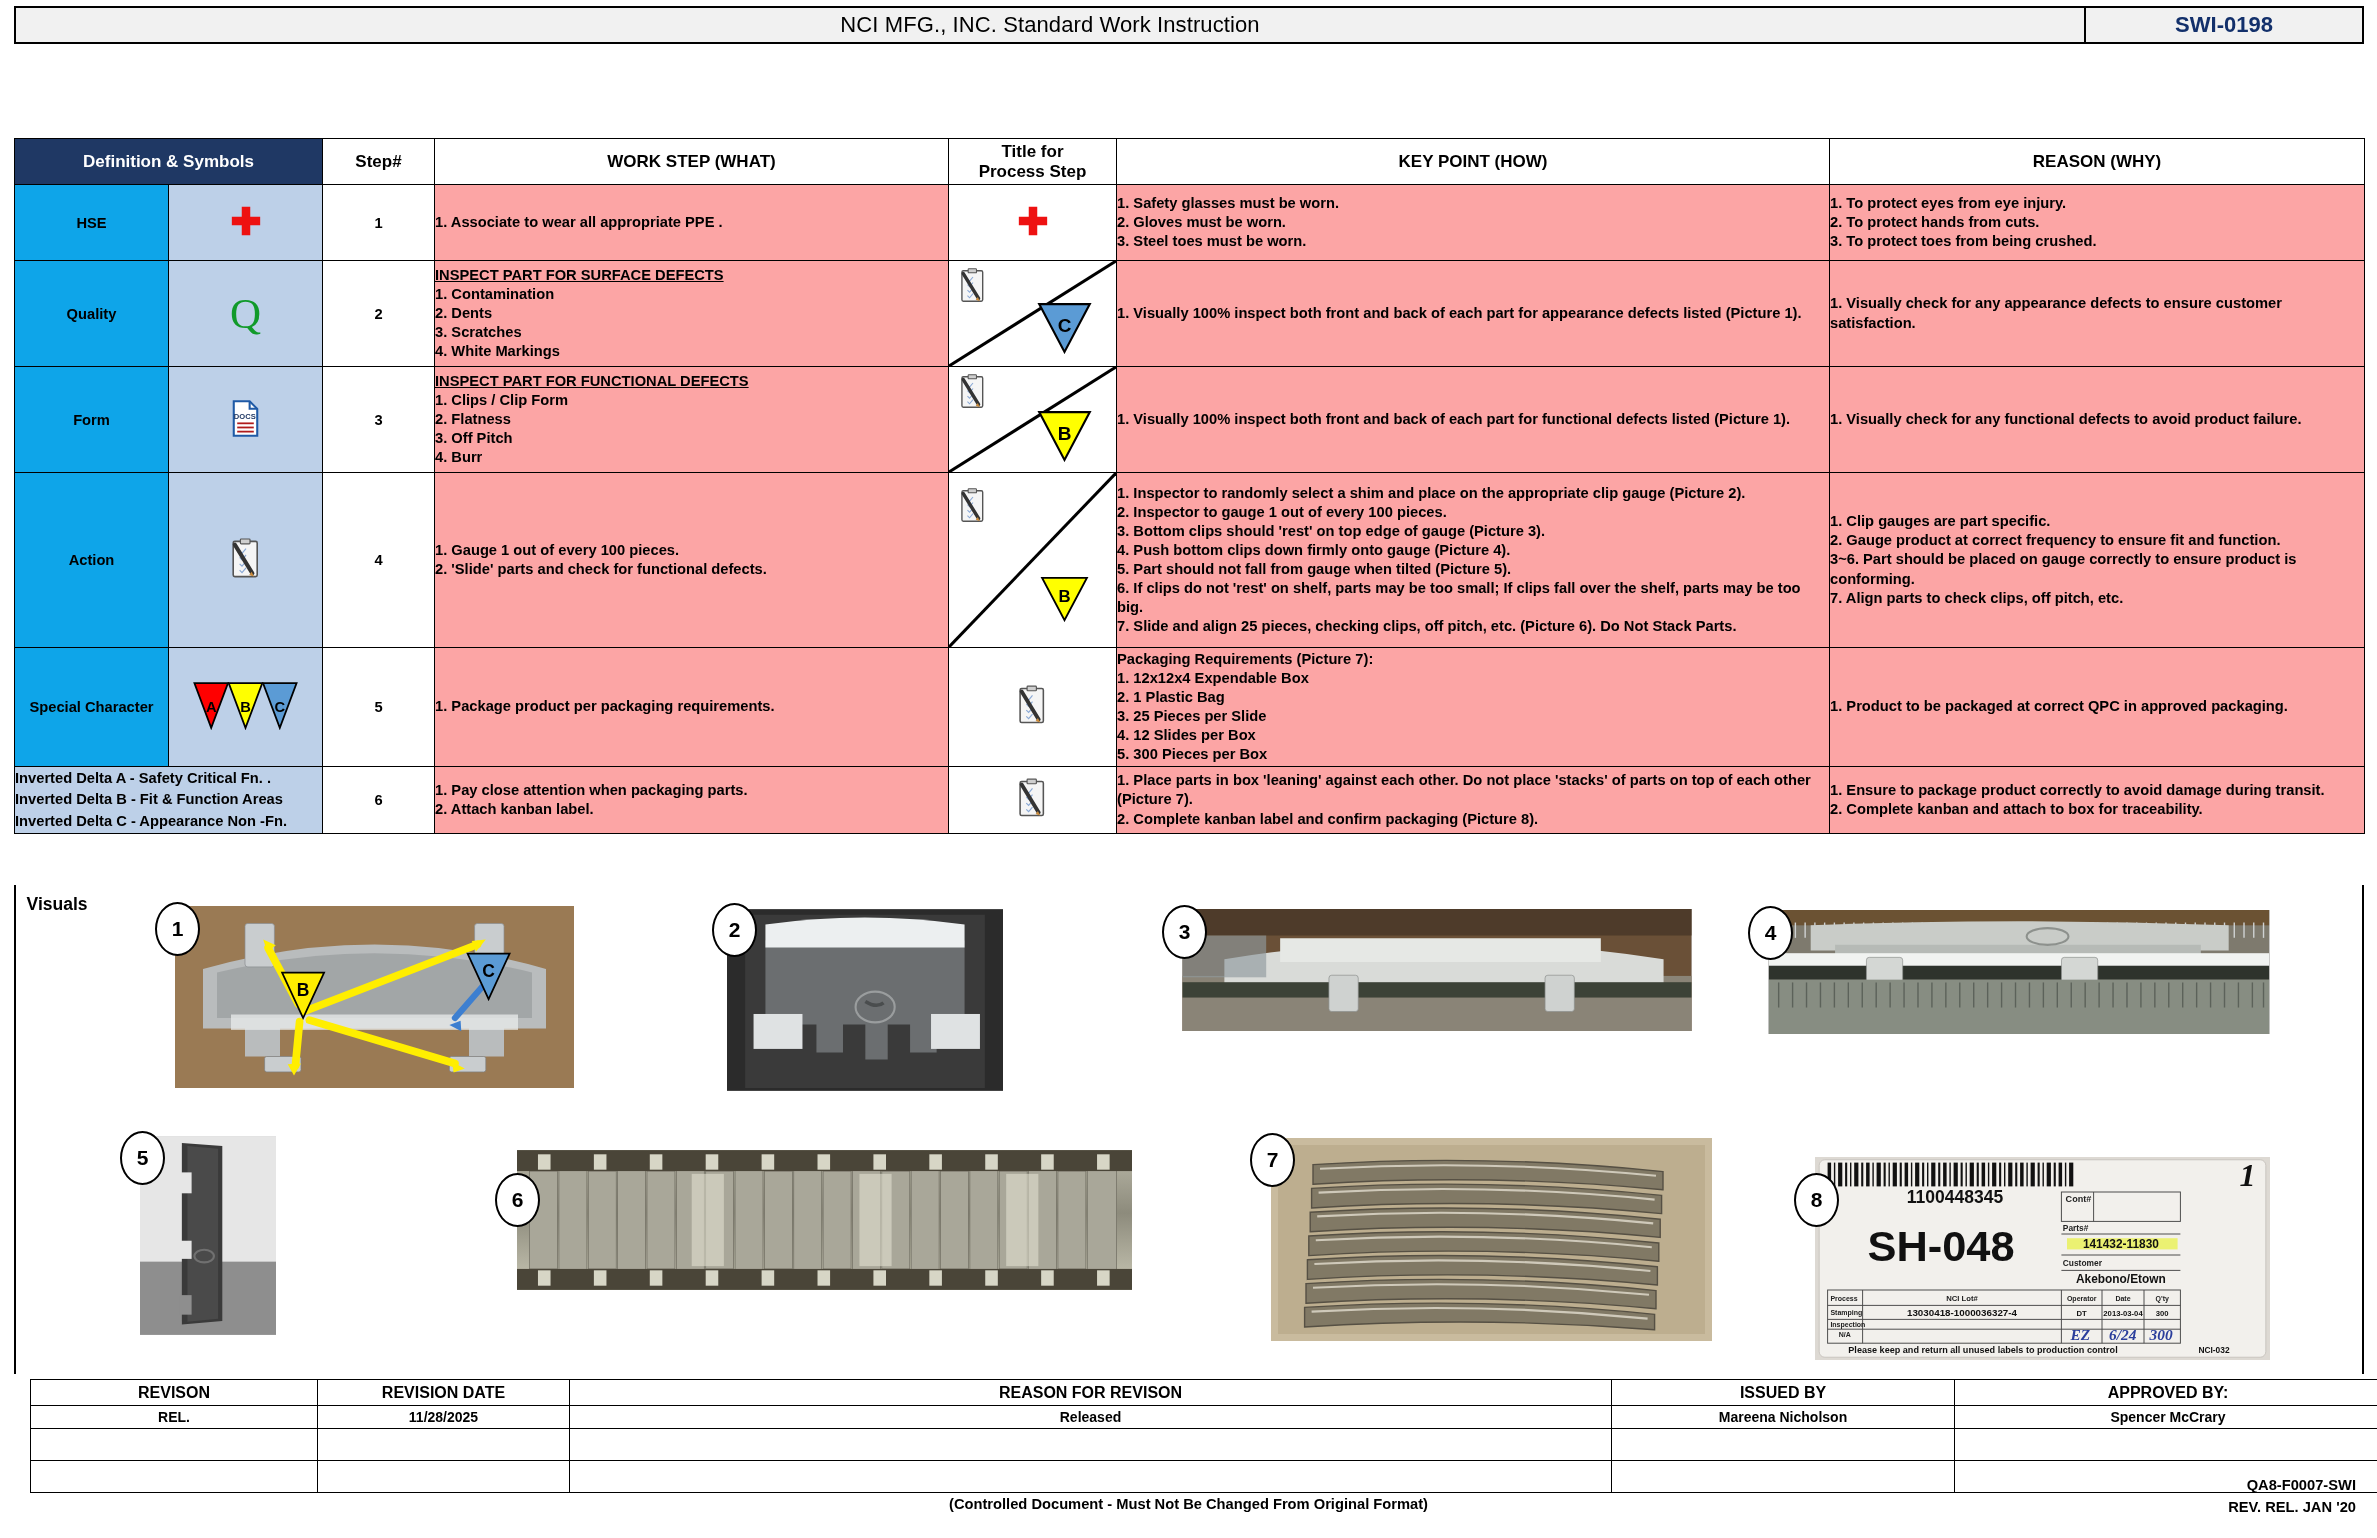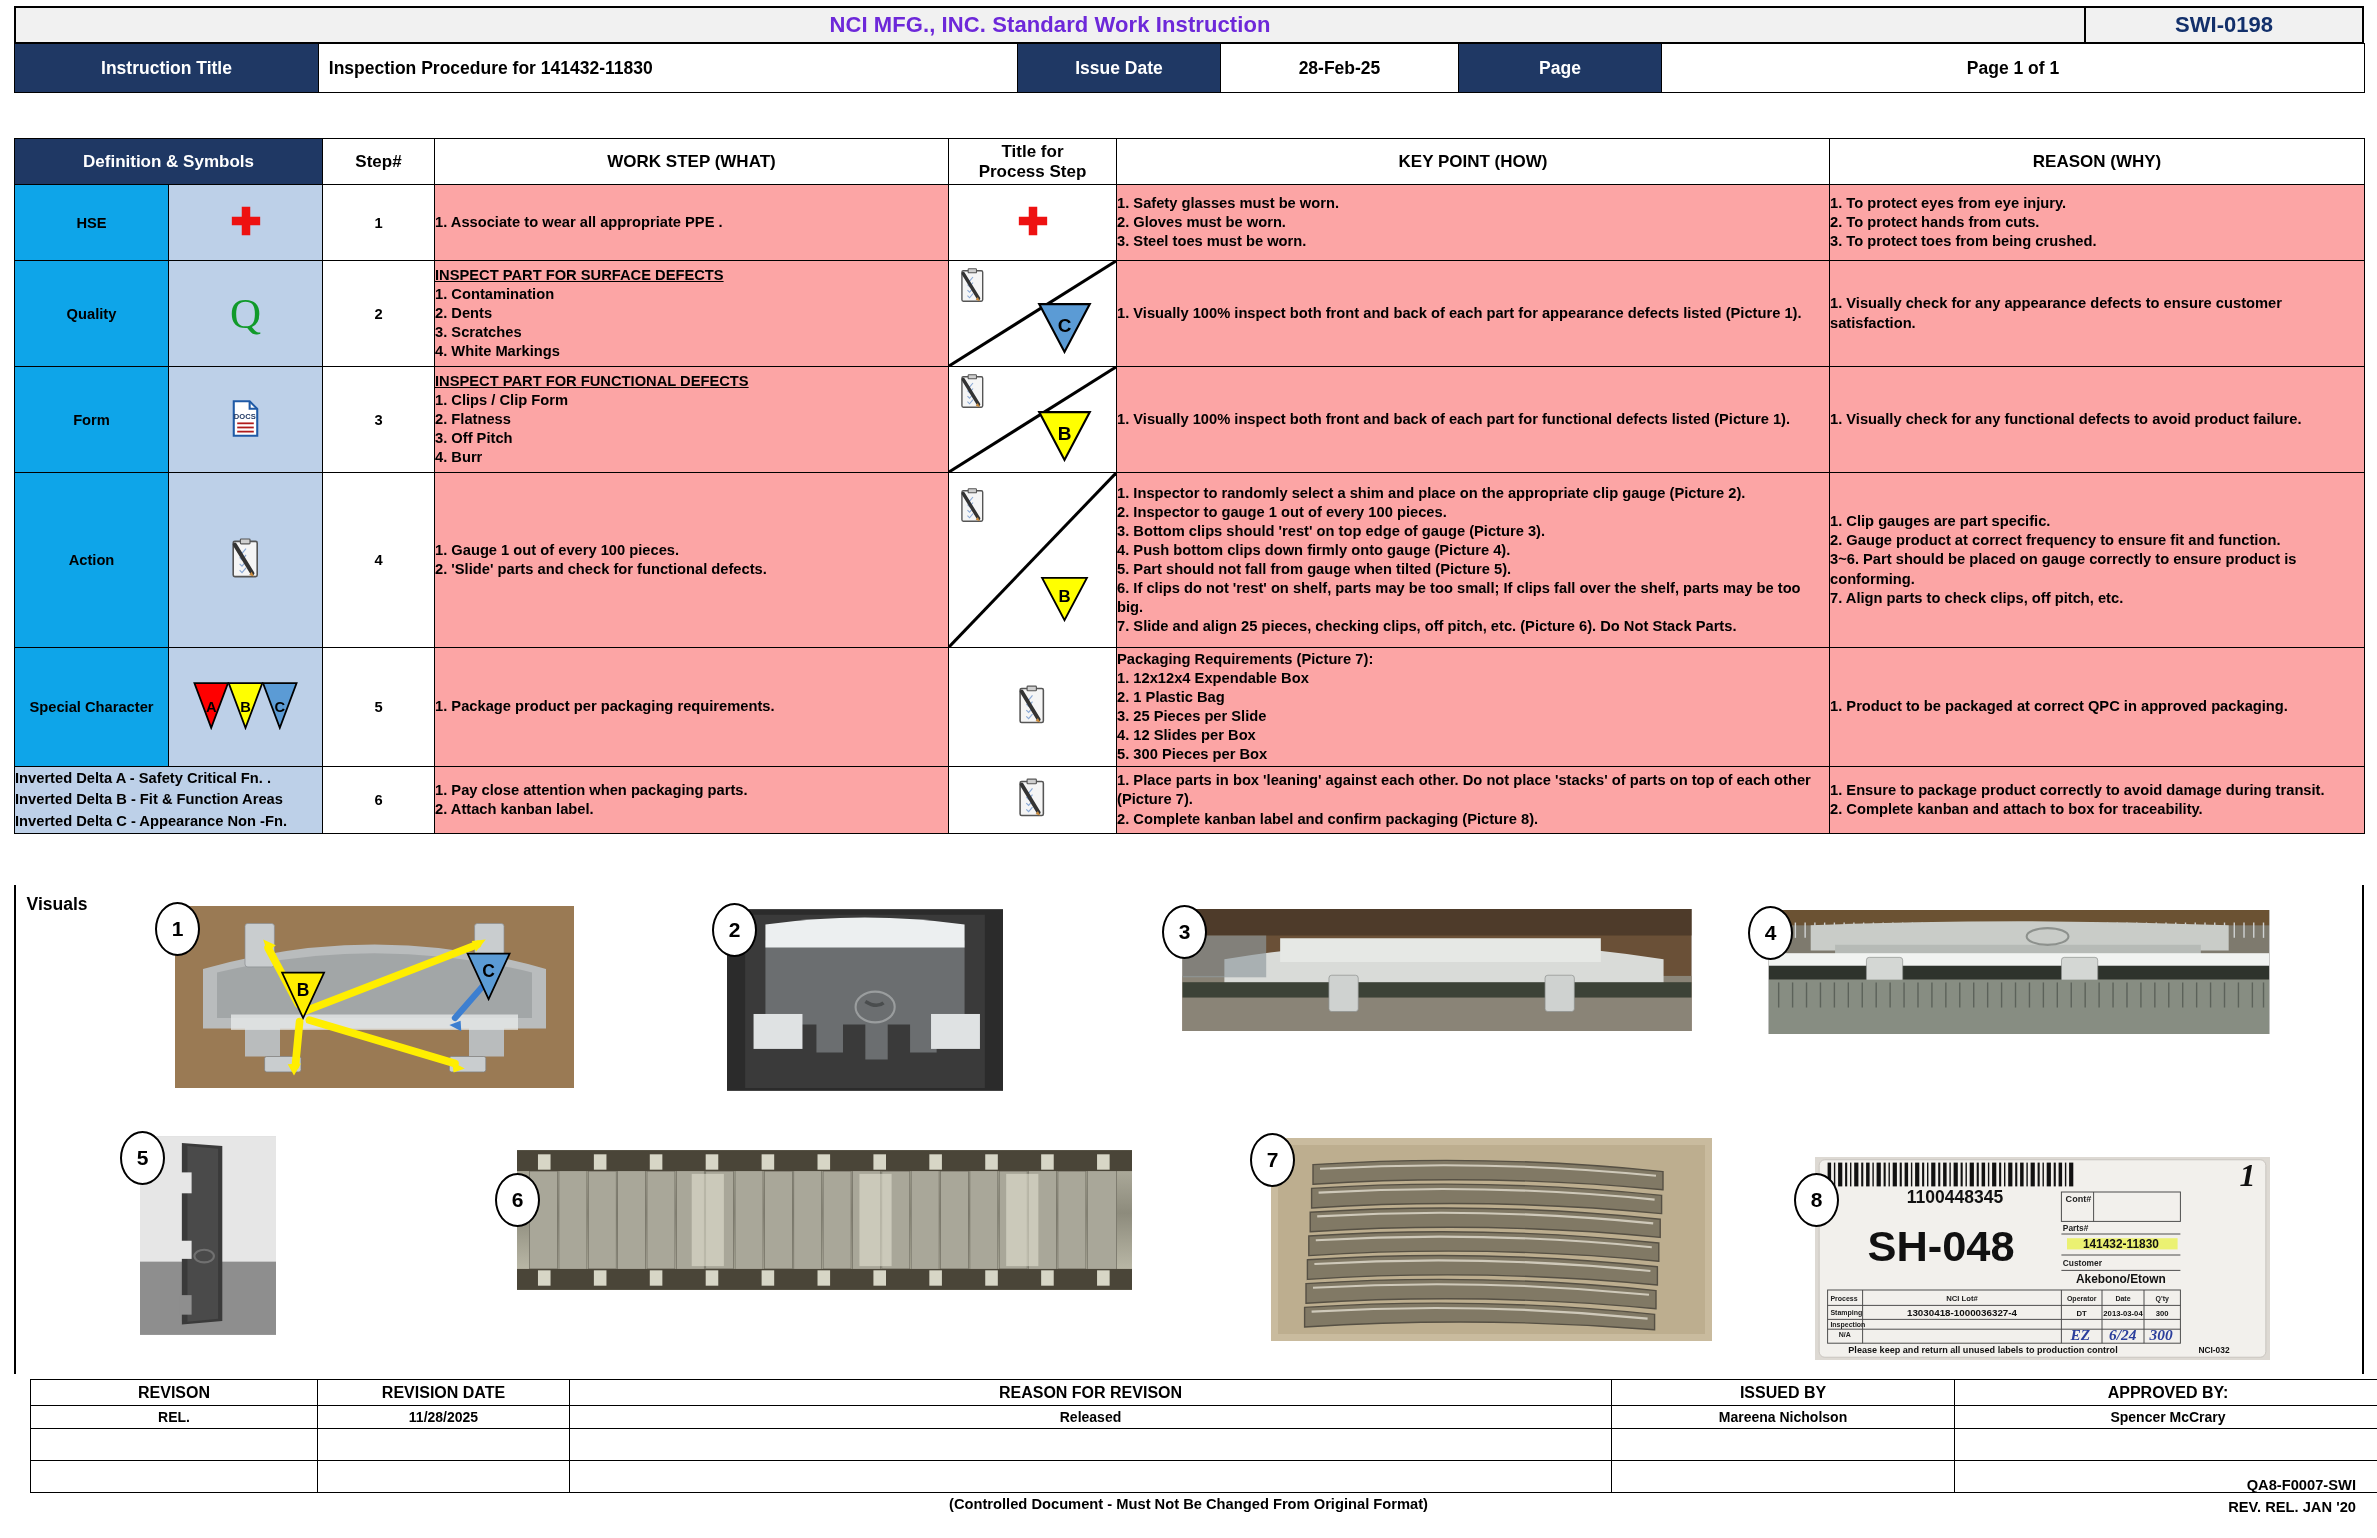--- a/index.html
+++ b/index.html
@@ -46,22 +46,22 @@
     width: 2350px; height: 38px;
     border: 2.1px solid #000;
     box-sizing: border-box;
     display: flex;
     background: #f1f1f1;
   }
   #titlebar .maintitle {
     flex: 1 1 auto;
     display: flex; align-items: center; justify-content: center;
     font-size: 22px;
-    font-weight: bold;
-    color: #6d28d9;
+    font-weight: normal;
+    color: #000000;
     border-right: 2.1px solid #000;
     letter-spacing: 0.1px;
   }
   #titlebar .swinum {
     width: 276px;
     display: flex; align-items: center; justify-content: center;
     font-size: 22px;
     font-weight: bold;
     color: #13306b;
   }
@@ -256,28 +256,20 @@
   <table class="grid" id="headerinfo">
     <colgroup>
       <col style="width:304px">
         <col style="width:699px">
       <col style="width:203px">
         <col style="width:238px">
       <col style="width:203px">
         <col style="width:703px">
     </colgroup>
     <tbody>
-      <tr>
-        <td class="navy lbl">Instruction Title</td>
-        <td class="val">Inspection Procedure for 141432-11830</td>
-        <td class="navy">Issue Date</td>
-        <td class="val-c">28-Feb-25</td>
-        <td class="navy">Page</td>
-        <td class="val-c">Page 1 of 1</td>
-      </tr>
     </tbody>
   </table>
 
   <table class="grid" id="maintable">
     <colgroup>
       <col class="colw-defs">
         <col class="colw-sym">
         <col class="colw-step">
       <col class="colw-work">
         <col class="colw-symbol">

